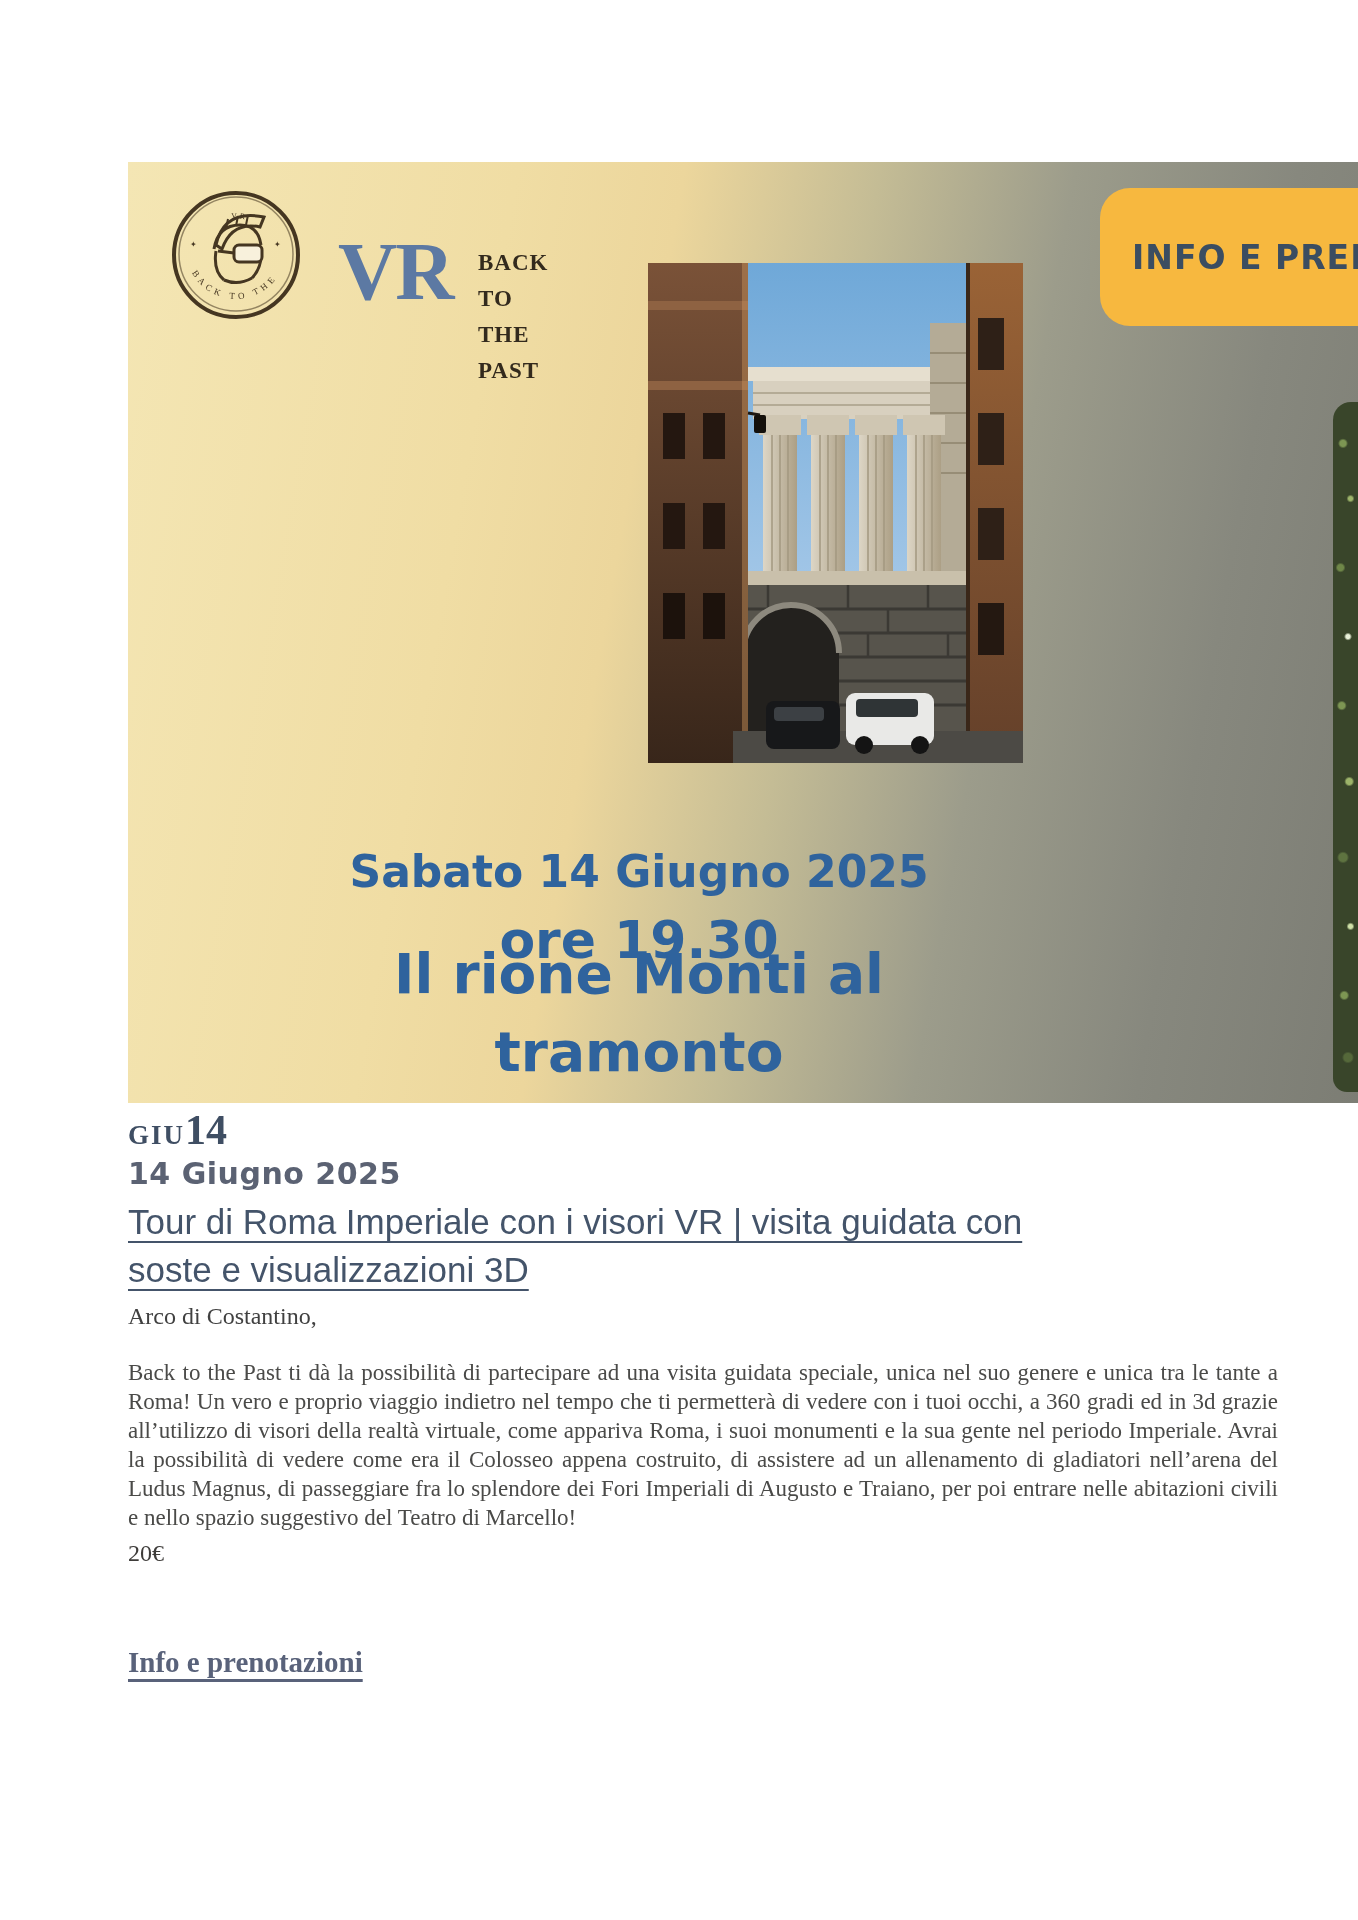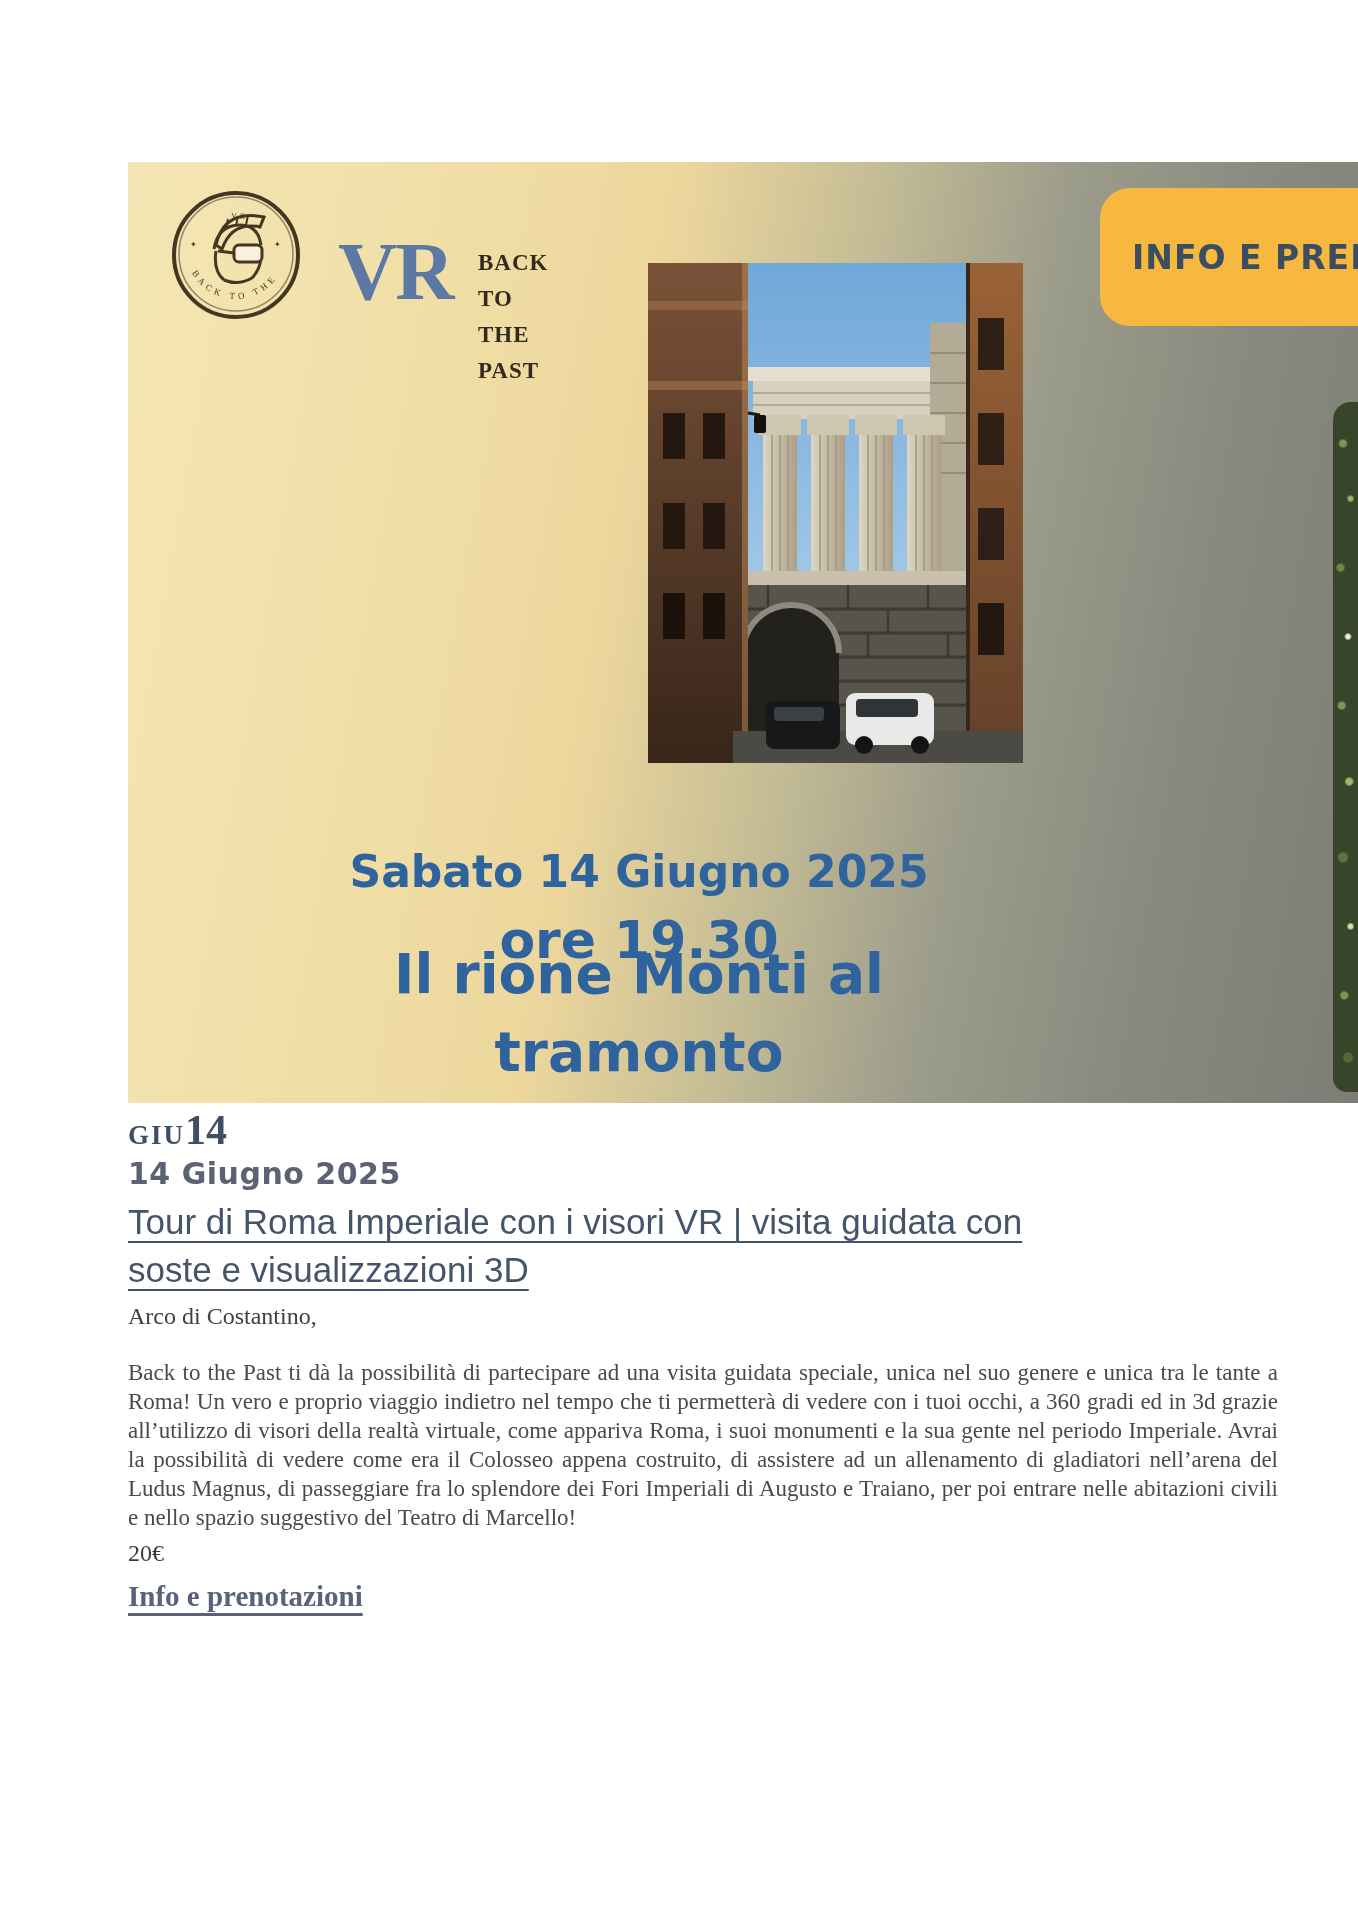--- a/index.html
+++ b/index.html
@@ -60,21 +60,21 @@
               color:#5b6273;letter-spacing:0.5px;font-family:"DejaVu Sans",sans-serif;}
   .event-title{position:absolute;left:128px;top:1198px;width:1160px;font-size:35px;font-weight:normal;
                line-height:48px;color:#44546a;text-decoration:underline;
                text-decoration-thickness:2px;text-underline-offset:7px;cursor:pointer;}
   .event-location{position:absolute;left:128px;top:1303px;font-size:24px;color:#404040;
                   font-family:"Liberation Serif",serif;}
   .event-desc{position:absolute;left:128px;top:1358px;width:1150px;font-size:23px;line-height:29px;
               color:#4a4a48;font-family:"Liberation Serif",serif;text-align:justify;}
   .event-price{position:absolute;left:128px;top:1540px;font-size:24px;color:#3e3c3a;
                font-family:"Liberation Serif",serif;}
-  .event-link{position:absolute;left:128px;top:1580px;font-size:29px;font-weight:bold;color:#59627a;
+  .event-link{position:absolute;left:128px;top:1646px;font-size:29px;font-weight:bold;color:#59627a;
               font-family:"Liberation Serif",serif;text-decoration:underline;
               text-decoration-thickness:3px;text-underline-offset:7px;cursor:pointer;}
 </style>
 </head>
 <body>
 
 <div class="page">
 
   <div class="banner">
 

